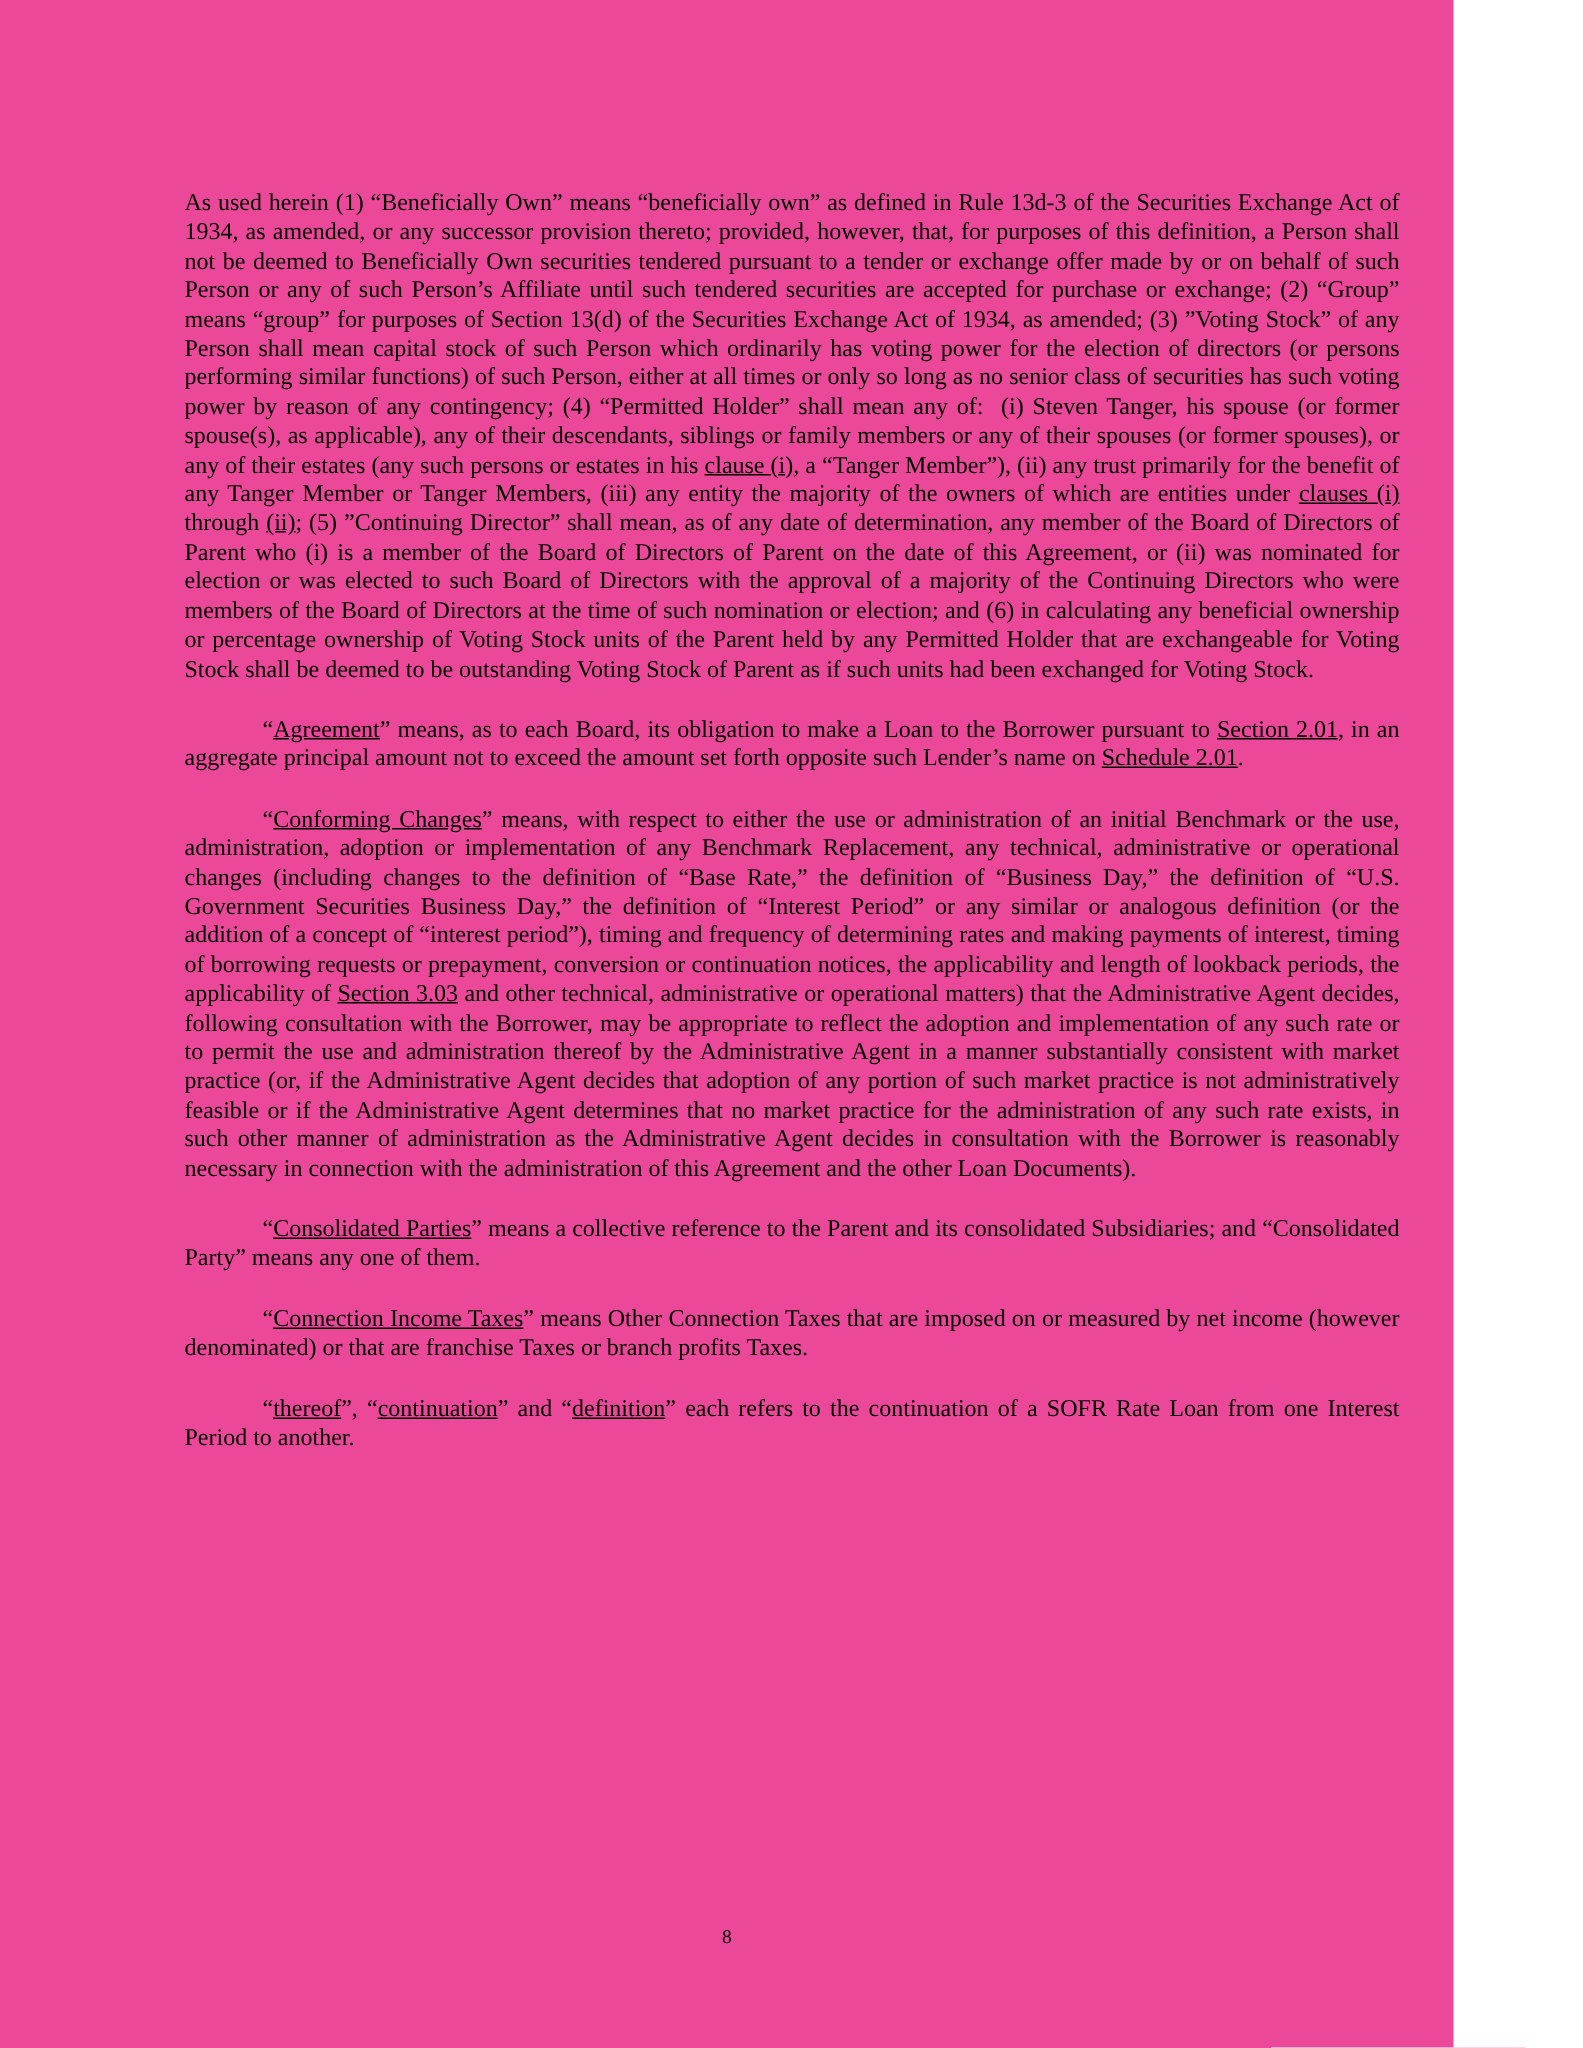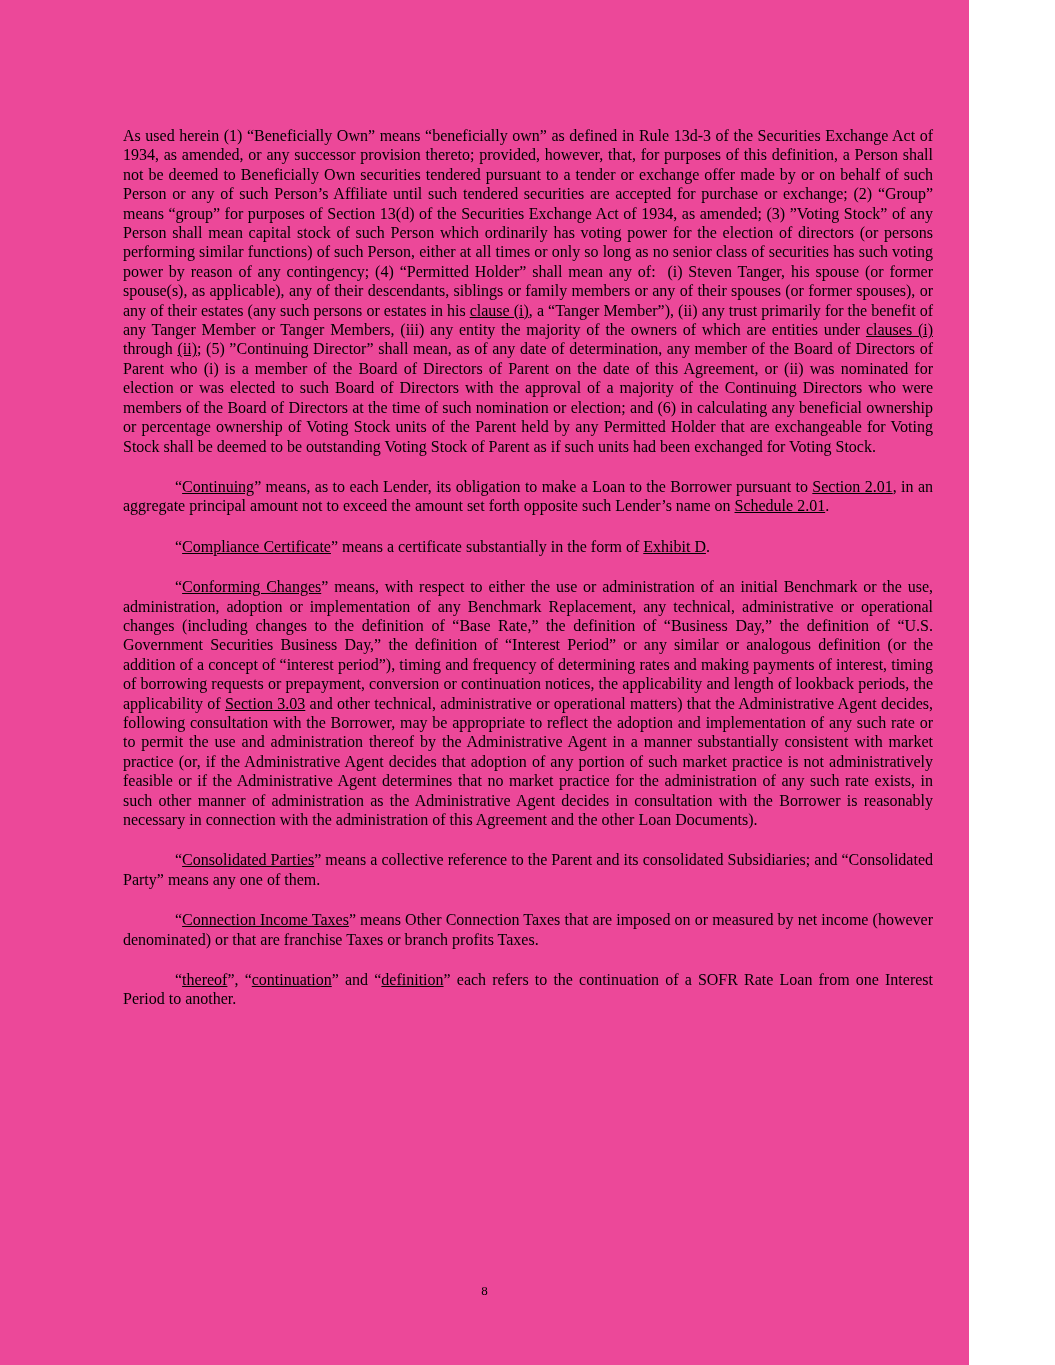--- a/index.html
+++ b/index.html
@@ -44,21 +44,20 @@
     font-size: 13px;
     line-height: 16px;
   }
 </style>
 </head>
 <body>
 
 <div class="page">
   <div class="content">
       <p class="para"><span>As used herein (1) “Beneficially Own” means “beneficially own” as defined in Rule 13d-3 of the Securities Exchange Act of 1934, as amended, or any successor provision thereto; provided, however, that, for purposes of this definition, a Person shall not be deemed to Beneficially Own securities tendered pursuant to a tender or exchange offer made by or on behalf of such Person or any of such Person’s Affiliate until such tendered securities are accepted for purchase or exchange; (2) “Group” means “group” for purposes of Section 13(d) of the Securities Exchange Act of 1934, as amended; (3) ”Voting Stock” of any Person shall mean capital stock of such Person which ordinarily has voting power for the election of directors (or persons performing similar functions) of such Person, either at all times or only so long as no senior class of securities has such voting power by reason of any contingency; (4) “Permitted Holder” shall mean any of:&nbsp; (i) Steven Tanger, his spouse (or former spouse(s), as applicable), any of their descendants, siblings or family members or any of their spouses (or former spouses), or any of their estates (any such persons or estates in his </span><span class="u">clause (i)</span><span>, a “Tanger Member”), (ii) any trust primarily for the benefit of any Tanger Member or Tanger Members, (iii) any entity the majority of the owners of which are entities under </span><span class="u">clauses (i)</span><span> through </span><span class="u">(ii)</span><span>; (5) ”Continuing Director” shall mean, as of any date of determination, any member of the Board of Directors of Parent who (i) is a member of the Board of Directors of Parent on the date of this Agreement, or (ii) was nominated for election or was elected to such Board of Directors with the approval of a majority of the Continuing Directors who were members of the Board of Directors at the time of such nomination or election; and (6) in calculating any beneficial ownership or percentage ownership of Voting Stock units of the Parent held by any Permitted Holder that are exchangeable for Voting Stock shall be deemed to be outstanding Voting Stock of Parent as if such units had been exchanged for Voting Stock.</span></p>
-      <p class="para indent"><span>“</span><span class="u">Continuing</span><span>” means, as to each Lender, its obligation to make a Loan to the Borrower pursuant to </span><span class="u">Section 2.01</span><span>, in an aggregate principal amount not to exceed the amount set forth opposite such Lender’s name on </span><span class="u">Schedule 2.01</span><span>.</span></p>
-      <p class="para indent"><span>“</span><span class="u">Compliance Certificate</span><span>” means a certificate substantially in the form of </span><span class="u">Exhibit D</span><span>.</span></p>
+      <p class="para indent"><span>“</span><span class="u">Agreement</span><span>” means, as to each Board, its obligation to make a Loan to the Borrower pursuant to </span><span class="u">Section 2.01</span><span>, in an aggregate principal amount not to exceed the amount set forth opposite such Lender’s name on </span><span class="u">Schedule 2.01</span><span>.</span></p>
       <p class="para indent"><span>“</span><span class="u">Conforming Changes</span><span>” means, with respect to either the use or administration of an initial Benchmark or the use, administration, adoption or implementation of any Benchmark Replacement, any technical, administrative or operational changes (including changes to the definition of “Base Rate,” the definition of “Business Day,” the definition of “U.S. Government Securities Business Day,” the definition of “Interest Period” or any similar or analogous definition (or the addition of a concept of “interest period”), timing and frequency of determining rates and making payments of interest, timing of borrowing requests or prepayment, conversion or continuation notices, the applicability and length of lookback periods, the applicability of </span><span class="u">Section 3.03</span><span> and other technical, administrative or operational matters) that the Administrative Agent decides, following consultation with the Borrower, may be appropriate to reflect the adoption and implementation of any such rate or to permit the use and administration thereof by the Administrative Agent in a manner substantially consistent with market practice (or, if the Administrative Agent decides that adoption of any portion of such market practice is not administratively feasible or if the Administrative Agent determines that no market practice for the administration of any such rate exists, in such other manner of administration as the Administrative Agent decides in consultation with the Borrower is reasonably necessary in connection with the administration of this Agreement and the other Loan Documents).</span></p>
       <p class="para indent"><span>“</span><span class="u">Consolidated Parties</span><span>” means a collective reference to the Parent and its consolidated Subsidiaries; and “Consolidated Party” means any one of them.</span></p>
       <p class="para indent"><span>“</span><span class="u">Connection Income Taxes</span><span>” means Other Connection Taxes that are imposed on or measured by net income (however denominated) or that are franchise Taxes or branch profits Taxes.</span></p>
       <p class="para indent"><span>“</span><span class="u">thereof</span><span>”, “</span><span class="u">continuation</span><span>” and “</span><span class="u">definition</span><span>” each refers to the continuation of a SOFR Rate Loan from one Interest Period to another.</span></p>
     </div>
   <div class="page-number">8</div>
 </div>
 
 </body></html>

